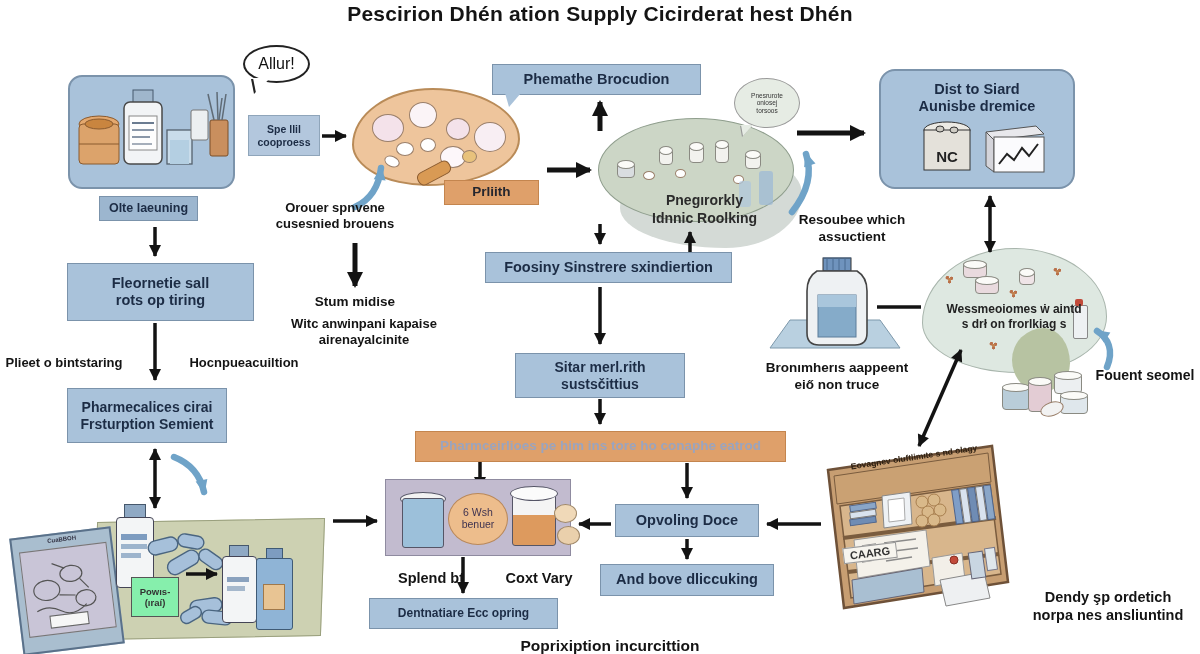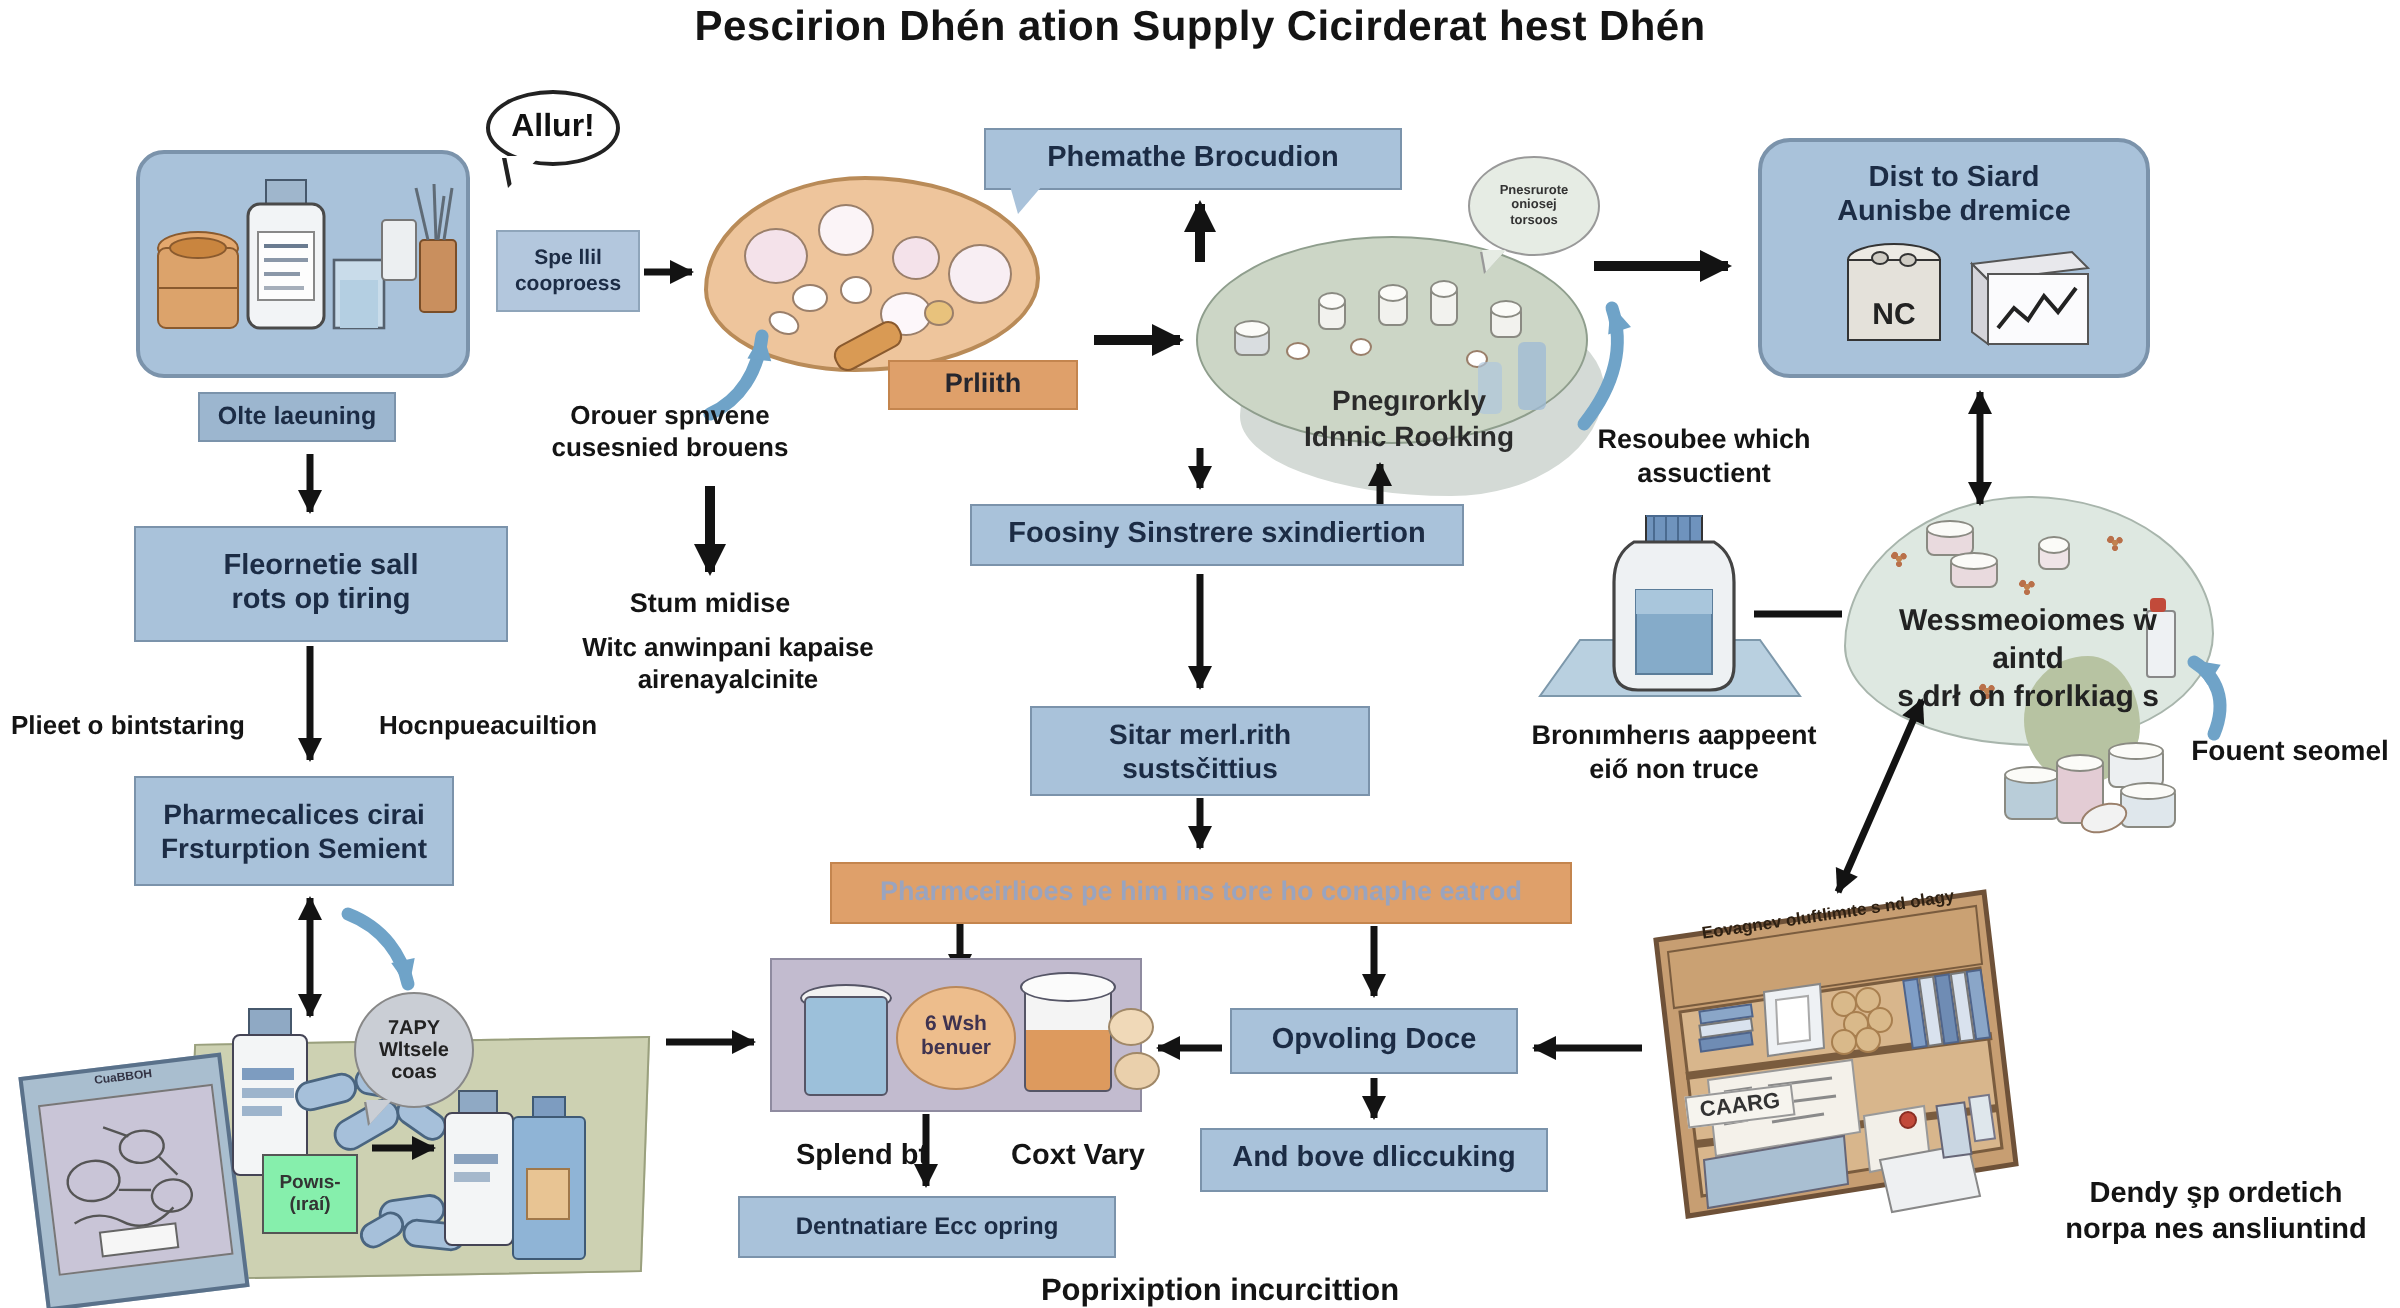--- a/index.html
+++ b/index.html
@@ -7,21 +7,21 @@
           font-family:"Liberation Sans",sans-serif;}
   .abs{position:absolute;box-sizing:border-box;}
   .txt{position:absolute;box-sizing:border-box;font-weight:bold;color:#141414;text-align:center;line-height:1.25;z-index:6;}
   .bx{position:absolute;box-sizing:border-box;font-weight:bold;color:#1c2c45;display:flex;
       flex-direction:column;align-items:center;justify-content:center;text-align:center;z-index:5;line-height:1.2;}
   .blue{background:#a9c2da;border:1.5px solid #7b93ab;}
   .blue2{background:#b3c7dd;border:1px solid #8fa5ba;}
   .orange{background:#dfa06a;border:1px solid #c4854e;}
   .cloud{position:absolute;box-sizing:border-box;z-index:1;}
   .bubble{position:absolute;box-sizing:border-box;background:#fff;border-radius:50%;display:flex;flex-direction:column;
-          align-items:center;justify-content:center;font-weight:bold;z-index:6;text-align:center;line-height:1.1;}
+          align-items:center;justify-content:center;font-weight:normal;z-index:6;text-align:center;line-height:1.1;}
   .pill{position:absolute;border:1px solid #9a7f6a;border-radius:50%;background:#f4e2ea;}
   .cyl{position:absolute;background:#f2f2ee;border:1px solid #8a8a82;border-radius:3px 3px 4px 4px;}
   .cyl:before{content:"";position:absolute;left:-1px;top:-4px;width:100%;height:7px;border:1px solid #8a8a82;
               border-radius:50%;background:#fbfbf8;}
   .dotc{position:absolute;width:9px;height:9px;border-radius:50%;background:radial-gradient(circle,#c07840 22%,transparent 24%),
         radial-gradient(circle at 25% 30%,#b5643a 18%,transparent 22%),radial-gradient(circle at 75% 35%,#b5643a 16%,transparent 20%),
         radial-gradient(circle at 50% 78%,#b5643a 16%,transparent 20%);opacity:.9;}
   svg{display:block;}
   #arrows{position:absolute;left:0;top:0;z-index:4;pointer-events:none;}
   .tailL:after{content:"";position:absolute;left:12px;bottom:-13px;width:0;height:0;
@@ -241,21 +241,21 @@
   </div>
   <div class="cloud" style="left:1012px;top:328px;width:58px;height:64px;background:#b7c3a2;
        border-radius:55% 45% 50% 50%/50% 55% 45% 50%;z-index:2;"></div>
   <div class="abs" style="left:1000px;top:372px;width:100px;height:42px;z-index:3;">
     <span class="cyl" style="left:2px;top:14px;width:26px;height:22px;background:#b9cdd9;"></span>
     <span class="cyl" style="left:28px;top:8px;width:22px;height:30px;background:#e3ccd4;"></span>
     <span class="cyl" style="left:54px;top:2px;width:26px;height:18px;background:#eceff1;"></span>
     <span class="cyl" style="left:60px;top:22px;width:26px;height:18px;background:#dfe7ec;"></span>
     <span class="pill" style="left:40px;top:30px;width:22px;height:12px;background:#f2f2f2;transform:rotate(-18deg);"></span>
   </div>
-  <div class="txt" style="left:933px;top:302px;width:162px;font-size:15px;color:#222;z-index:6;">
+  <div class="txt" style="left:933px;top:302px;width:162px;font-size:12px;color:#222;z-index:6;">
     <div>Wessmeoiomes ẇ aintd</div>
     <div>s drł on frorlkiag s</div>
   </div>
   <div class="txt" style="left:1090px;top:367px;width:110px;font-size:14px;">Fouent seomel</div>
 
   <div class="bx blue" style="left:67px;top:263px;width:187px;height:58px;font-size:14.5px;">
     <div>Fleornetie sall</div>
     <div>rots op tiring</div>
   </div>
   <div class="txt" style="left:0px;top:355px;width:128px;font-size:13px;">Plieet o bintstaring</div>
@@ -356,26 +356,20 @@
     <span style="position:absolute;left:0;top:11px;width:33px;height:65px;background:#f3f5f6;border:1.5px solid #445;border-radius:4px;"></span>
     <span style="position:absolute;left:5px;top:32px;width:22px;height:5px;background:#8aa2be;"></span>
     <span style="position:absolute;left:5px;top:41px;width:18px;height:5px;background:#a5b8cc;"></span>
   </div>
   <div class="abs" style="left:256px;top:548px;width:35px;height:80px;z-index:3;">
     <span style="position:absolute;left:10px;top:0;width:15px;height:12px;background:#7d9cc0;border:1.5px solid #3f5a75;"></span>
     <span style="position:absolute;left:0;top:10px;width:35px;height:70px;background:#8fb4d6;border:1.5px solid #3f5a75;border-radius:3px;"></span>
     <span style="position:absolute;left:7px;top:36px;width:20px;height:24px;background:#e8c493;border:1px solid #a0784a;"></span>
   </div>
 
-  <div class="bubble tail7" style="left:177px;top:496px;width:60px;height:58px;background:#caced5;border:1.5px solid #888;
-       font-size:10px;color:#222;z-index:5;">
-    <div>7APY</div>
-    <div>Wltsele</div>
-    <div>coas</div>
-  </div>
 
   <div class="abs" style="left:820px;top:440px;z-index:2;">
     <svg width="195" height="172" viewBox="0 0 195 172">
       <polygon points="8,30 172,6 188,142 24,168" fill="#c79e72" stroke="#6e5138" stroke-width="2.5"></polygon>
       <polygon points="14,36 168,13 171,42 17,64" fill="#caa173" stroke="#7a5c3e" stroke-width="1"></polygon>
       <polygon points="20,66 170,44 181,134 31,158" fill="#d8b68c" stroke="#7a5c3e" stroke-width="1.5"></polygon>
       <line x1="23" y1="98" x2="176" y2="78" stroke="#7a5c3e" stroke-width="4"></line>
       <line x1="28" y1="132" x2="179" y2="114" stroke="#7a5c3e" stroke-width="4"></line>
       <g>
         <rect x="30" y="64" width="26" height="6" fill="#8aa6c8" stroke="#4f648a" transform="rotate(-8 43 67)"></rect>

